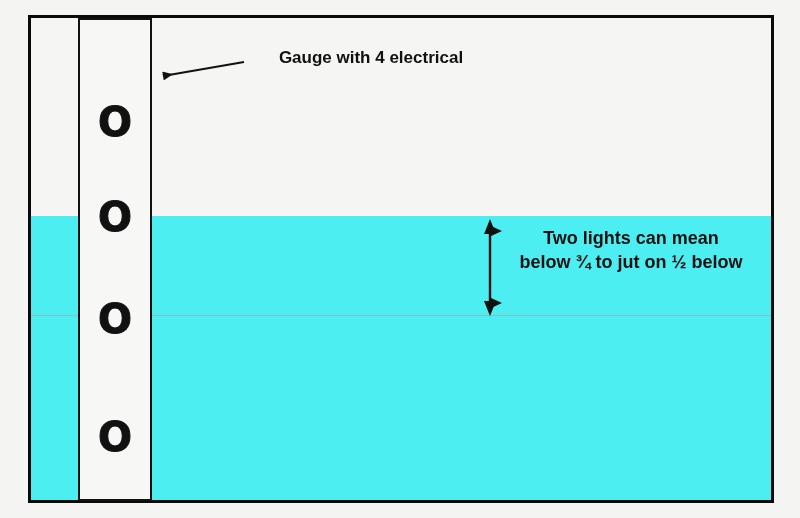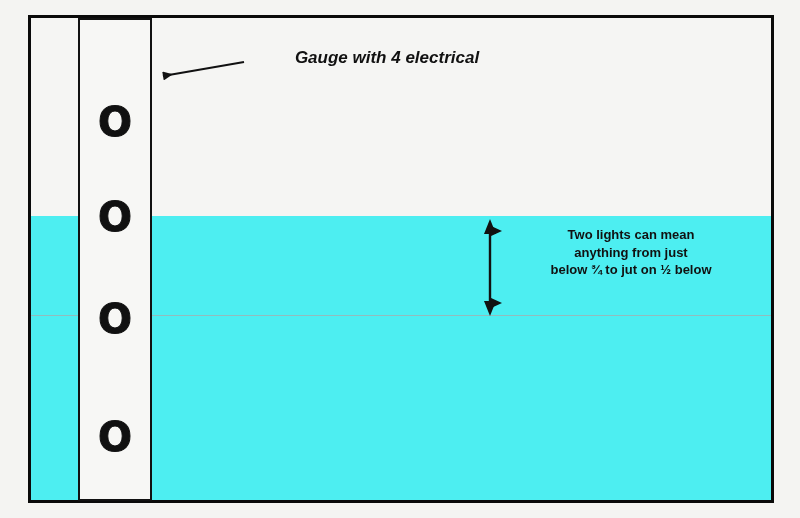--- a/index.html
+++ b/index.html
@@ -77,38 +77,37 @@
     font-weight: 700;
     font-size: 40px;
     line-height: 1;
     color: #111111;
     -webkit-text-stroke: 1px #111111;
   }
 
   
   .callout-gauge {
     position: absolute;
-    left: 262px;
+    left: 246px;
     top: 47px;
     width: 250px;
     font-size: 17px;
     font-weight: 700;
     line-height: 1.32;
     color: #111111;
     text-align: center;
     z-index: 8;
-    font-style: italic;
   }
 
   .callout-range {
     position: absolute;
     left: 505px;
     top: 226px;
     width: 252px;
-    font-size: 13px;
+    font-size: 18px;
     font-weight: 700;
     line-height: 1.35;
     color: #111111;
     text-align: center;
     z-index: 8;
   }
 
   svg.overlay {
     position: absolute;
     left: 0;
@@ -159,17 +158,16 @@
       <path d="M490,316 L484,301 L496,301 Z" fill="#111111"></path>
     </g>
   </svg>
 
   <div class="callout-gauge">
     <div>Gauge with 4 electrical</div>
   </div>
 
   <div class="callout-range">
     <div>Two lights can mean</div>
-    <div>anything from just</div>
     <div>below ¾ to jut on ½ below</div>
   </div>
 
 </div>
 
 </body></html>

